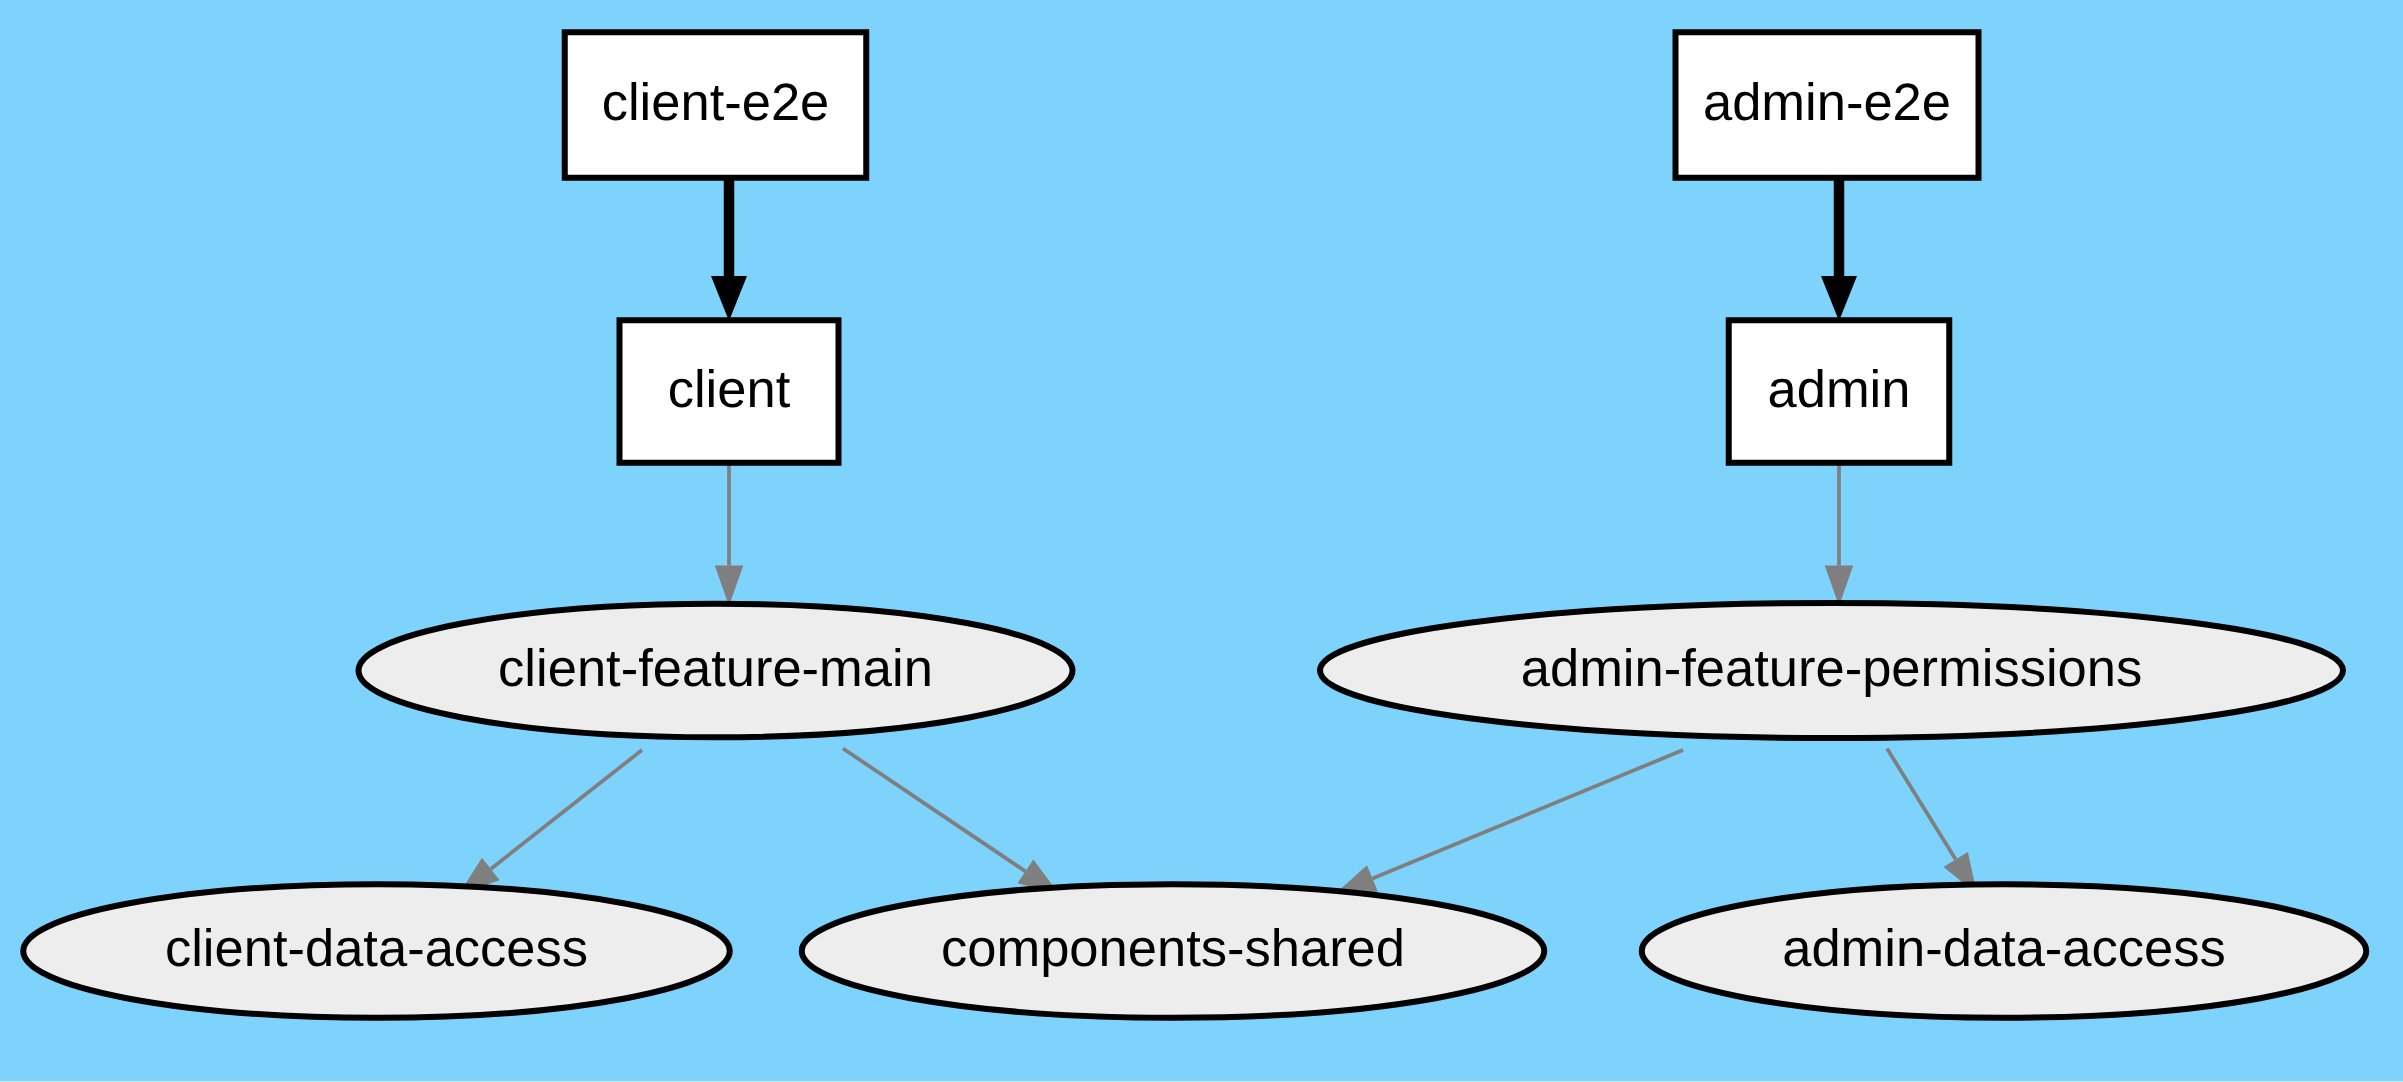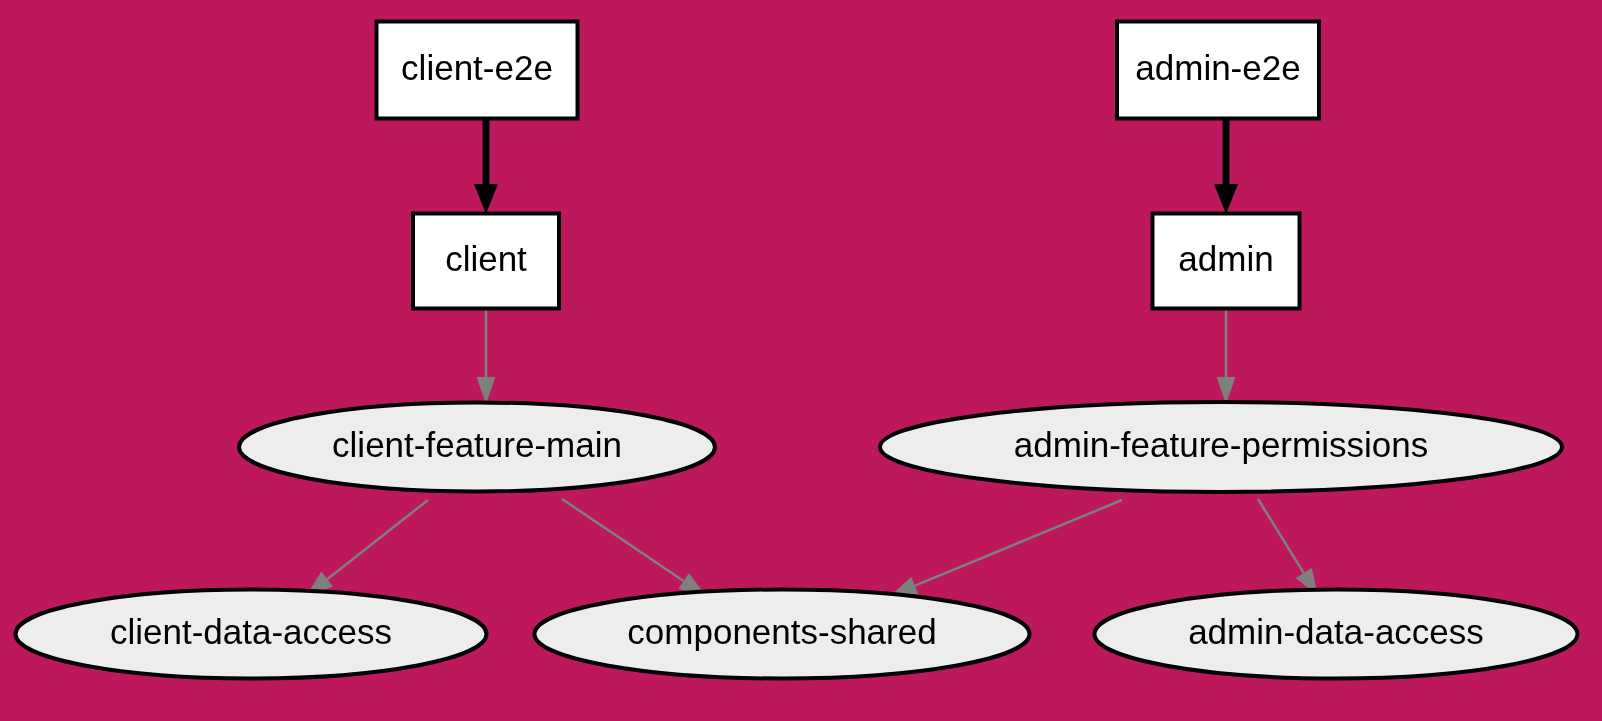--- a/index.html
+++ b/index.html
@@ -11,21 +11,21 @@
   body {
     width: 1602px;
     height: 721px;
     font-family: "Liberation Sans", sans-serif;
     overflow: hidden;
   }
   #graph-canvas {
     position: relative;
     width: 1602px;
     height: 721px;
-    background: #be185d;
+    background: #7dd3fc;
   }
   #graph-svg {
     position: absolute;
     top: 0;
     left: 0;
     width: 1602px;
     height: 721px;
   }
   .node-label {
     font-family: "Liberation Sans", sans-serif;

